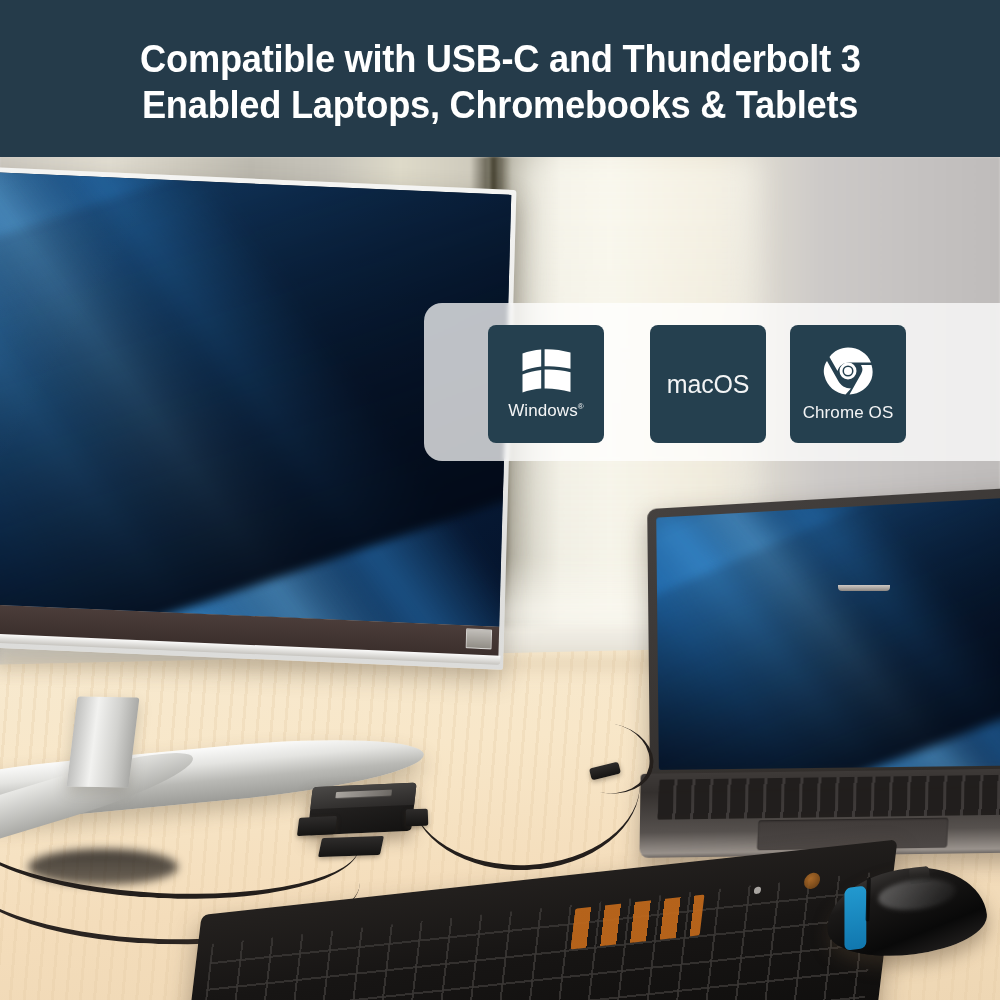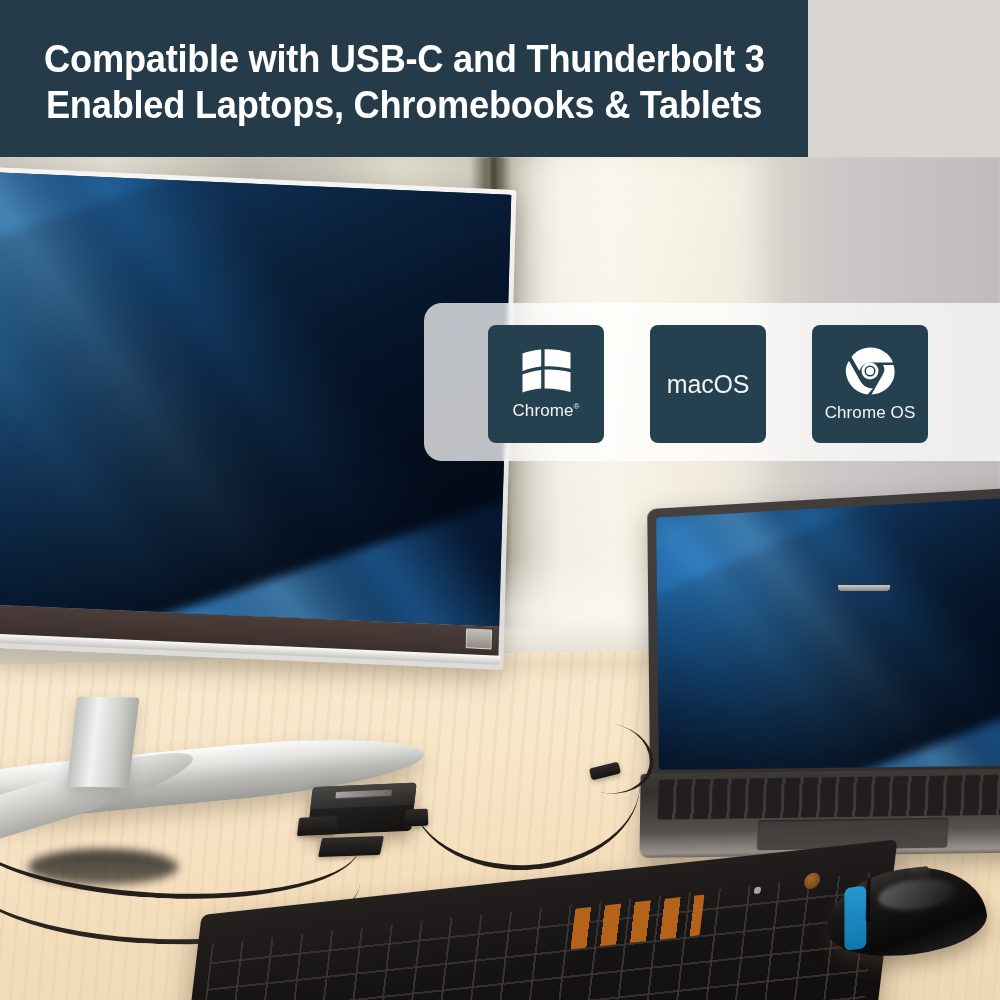--- a/index.html
+++ b/index.html
@@ -18,21 +18,21 @@
     height: 1000px;
     overflow: hidden;
     background: #d9d6d1;
   }
 
   
   .header-banner {
     position: absolute;
     left: 0;
     top: 0;
-    width: 808px;
+    width: 1000px;
     height: 157px;
     background: #253b4a;
     z-index: 60;
     display: flex;
     flex-direction: column;
     align-items: center;
     justify-content: center;
     box-sizing: border-box;
     padding-top: 6px;
   }
@@ -552,21 +552,21 @@
     border-radius: 8px;
     display: flex;
     flex-direction: column;
     align-items: center;
     justify-content: center;
     box-sizing: border-box;
     flex: none;
   }
   .badge-win  { margin-left: 64px; }
   .badge-mac  { margin-left: 46px; }
-  .badge-os   { margin-left: 46px; }
+  .badge-os   { margin-left: 24px; }
 
   .badge-icon {
     display: block;
     line-height: 0;
   }
   .badge-label {
     color: #f3f4f5;
     font-family: "Liberation Sans", sans-serif;
     font-size: 17px;
     letter-spacing: 0.1px;
@@ -680,21 +680,21 @@
         <span class="badge-icon">
           <svg width="52" height="46" viewBox="0 0 52 46" xmlns="http://www.w3.org/2000/svg">
             <g fill="#ffffff">
               <path d="M2.5 26.5 C8 24.2 14.2 22.6 21.2 21.9 L21.2 40.6 C14.4 41.2 8.2 42.6 2.5 44.6 Z"></path>
               <path d="M24.6 21.6 C32.4 21.1 41.2 21.9 50.5 24.2 L50.5 44.0 C41.4 41.4 32.6 40.2 24.6 40.4 Z"></path>
               <path d="M2.5 5.6 C8.2 3.6 14.4 2.2 21.2 1.6 L21.2 18.6 C14.2 19.3 8 20.9 2.5 23.2 Z"></path>
               <path d="M24.6 1.3 C32.6 1.0 41.4 2.1 50.5 4.6 L50.5 20.8 C41.2 18.6 32.4 17.8 24.6 18.3 Z"></path>
             </g>
           </svg>
         </span>
-        <span class="badge-label"><span>Chrome</span><span class="reg-mark">®</span></span>
+        <span class="badge-label"><span>Windows</span><span class="reg-mark">®</span></span>
       </div>
 
       <div class="os-badge badge-mac">
         <span class="badge-label-big">macOS</span>
       </div>
 
       <div class="os-badge badge-os">
         <span class="badge-icon">
           <svg width="50" height="50" viewBox="0 0 100 100" xmlns="http://www.w3.org/2000/svg">
             <g fill="#ffffff">

